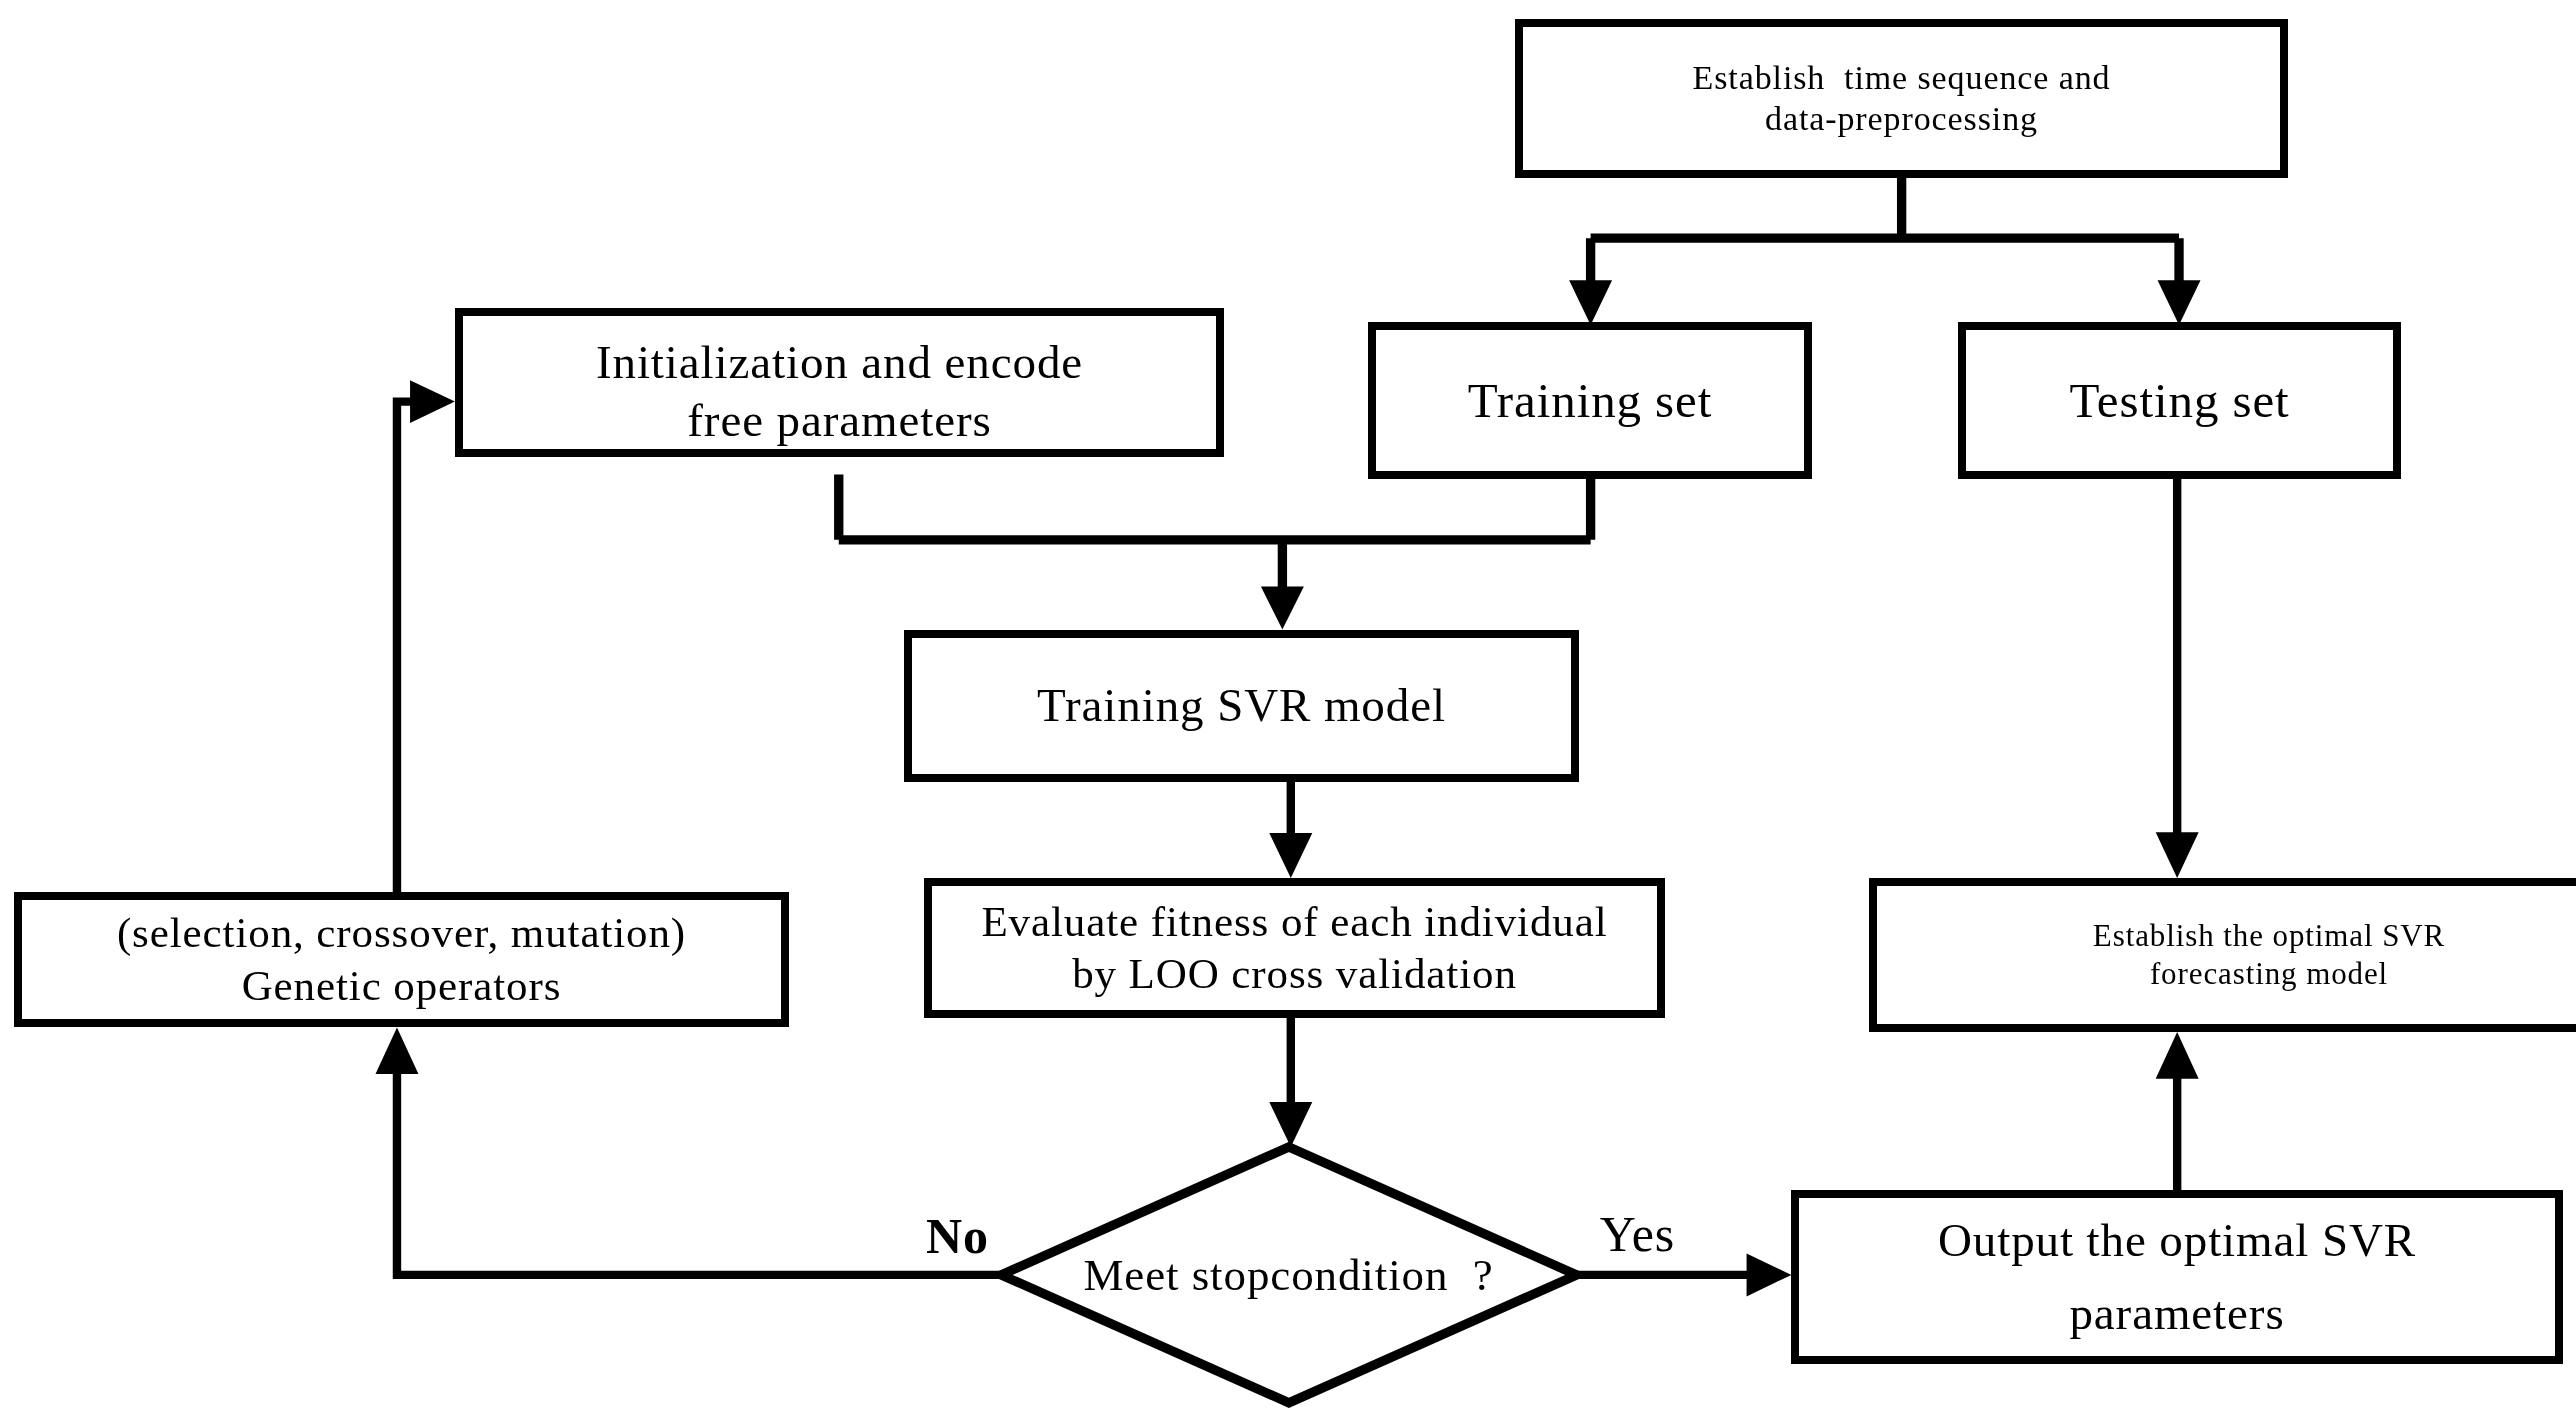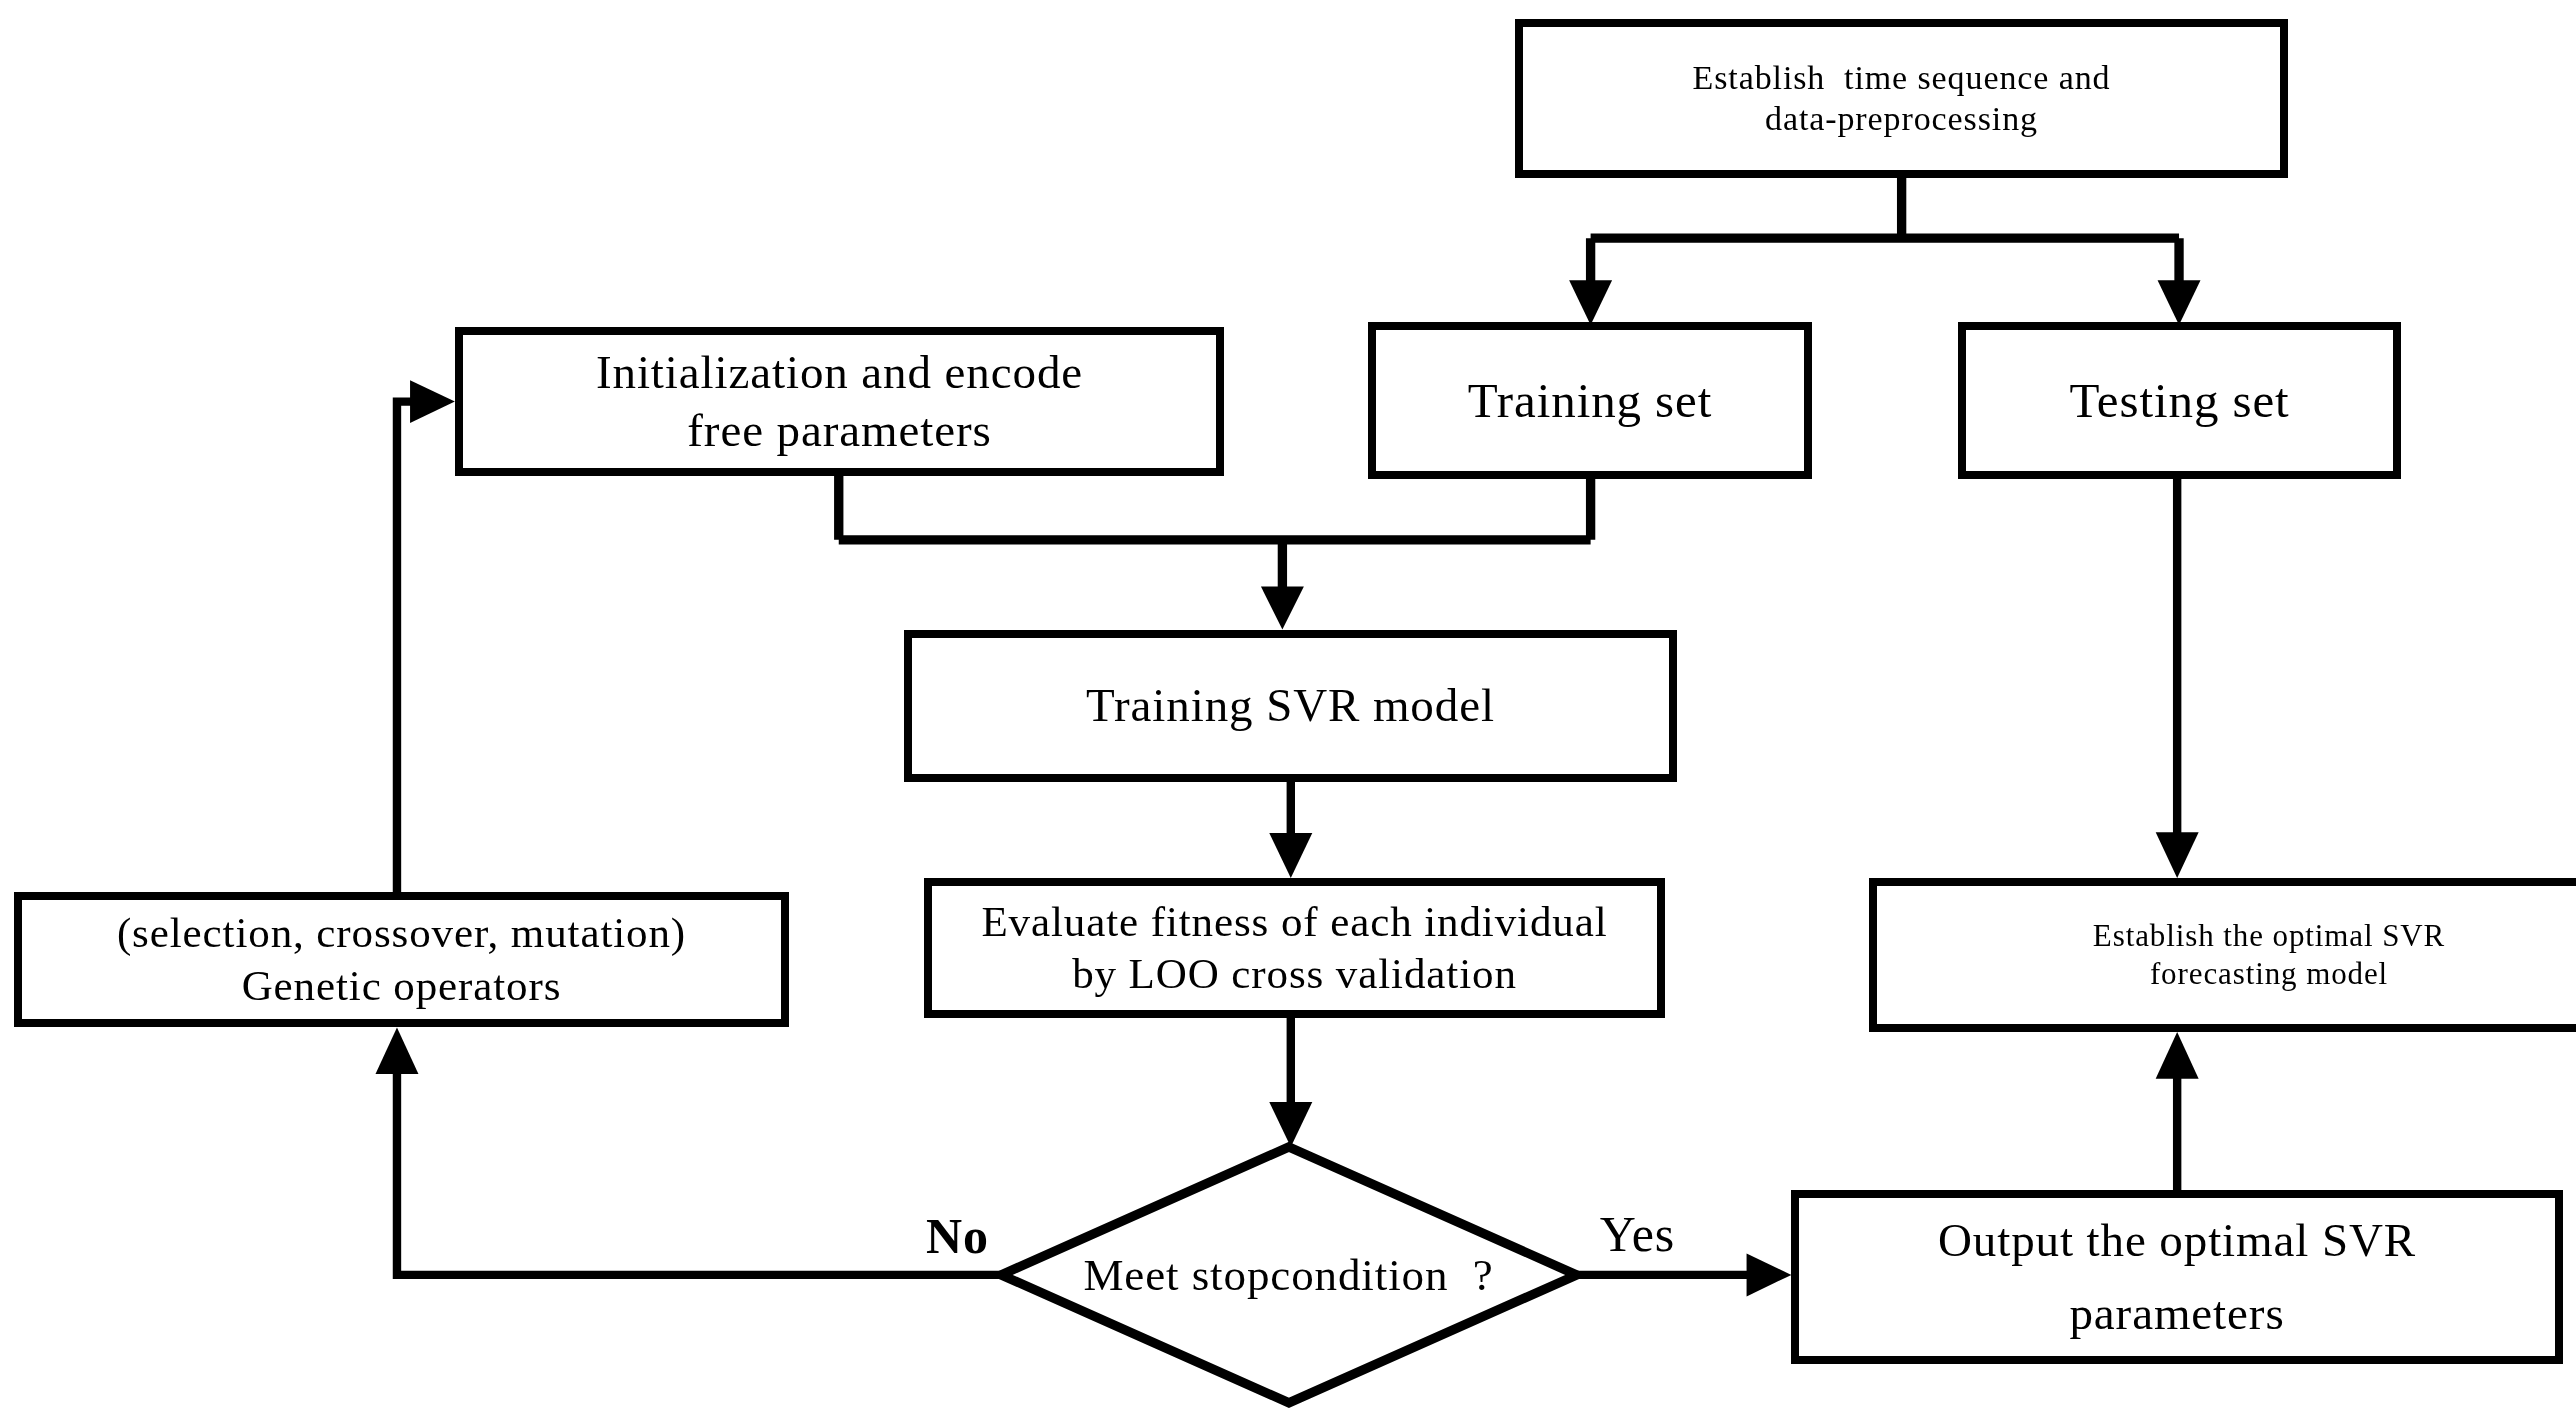--- a/index.html
+++ b/index.html
@@ -38,22 +38,22 @@
     align-items: center;
     text-align: center;
     line-height: 1.2;
     letter-spacing: 0.9px;
     background: transparent;
   }
   
   #n-establish-data   { left: 1515px; top: 18.7px;   width: 773px; height: 159px; font-size: 34px; }
   #n-training-set     { left: 1368px; top: 322px;  width: 444px; height: 157px; font-size: 49px; }
   #n-testing-set      { left: 1958px; top: 322px;  width: 443px; height: 157px; font-size: 49px; }
-  #n-initialization   { left: 455px;  top: 327px;  width: 769px; height: 149px; font-size: 47px; }
-  #n-training-svr     { left: 904px;  top: 630px;  width: 773px; height: 152px; font-size: 47px; }
+  #n-initialization   { left: 455px;  top: 308px;  width: 769px; height: 149px; font-size: 47px; justify-content: flex-end; }
+  #n-training-svr     { left: 904px;  top: 630px;  width: 675px; height: 152px; font-size: 47px; }
   #n-evaluate-fitness { left: 911px;  top: 878px;  width: 741px; height: 140px; font-size: 43px; margin-left: 13px; }
   #n-genetic-operators{ left: 14px;   top: 892px;  width: 775px; height: 135px; font-size: 43px; }
   #n-establish-model  { left: 1869px; top: 878px;  width: 775px; height: 154px; font-size: 31px; padding-left: 25px; }
   #n-output-params    { left: 1791px; top: 1190px; width: 772px; height: 174px; font-size: 47px; gap: 16px; }
   #n-decision-text    { left: 1055px; top: 1186px; width: 467px; height: 177px; font-size: 45px; flex-direction: row; }
   #lbl-no  { left: 897px;  top: 1207px; width: 121px; height: 58px; font-size: 50px; font-weight: bold; }
   #lbl-yes { left: 1577px; top: 1205px; width: 121px; height: 58px; font-size: 50px; }
   .wire { stroke: var(--ink, #000000); stroke-width: 9; fill: none; }
   .wire-thick { stroke: var(--ink, #000000); stroke-width: 10; fill: none; }
   .head { fill: var(--ink, #000000); stroke: none; }

